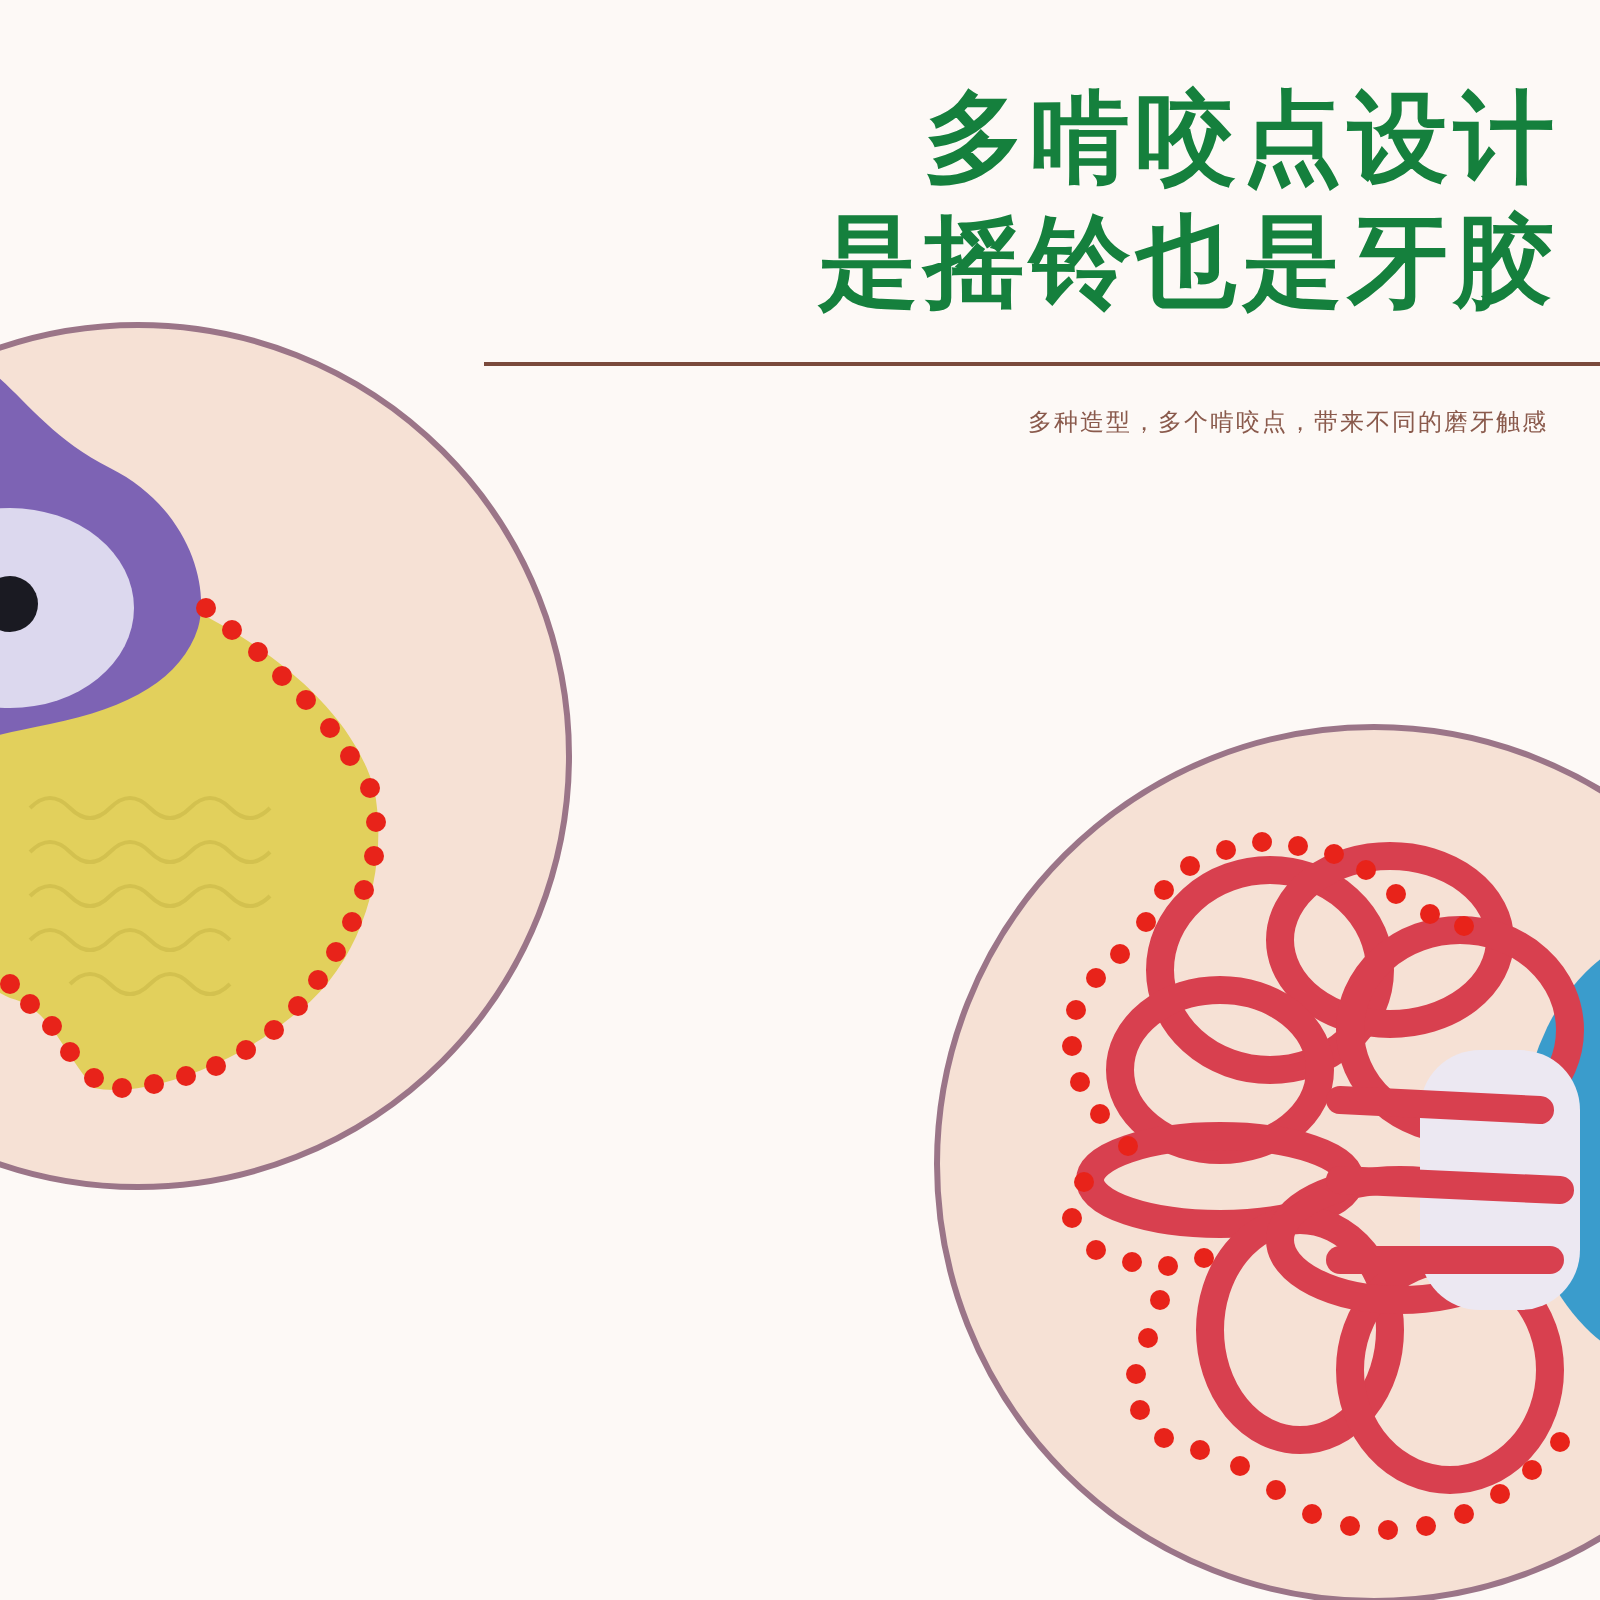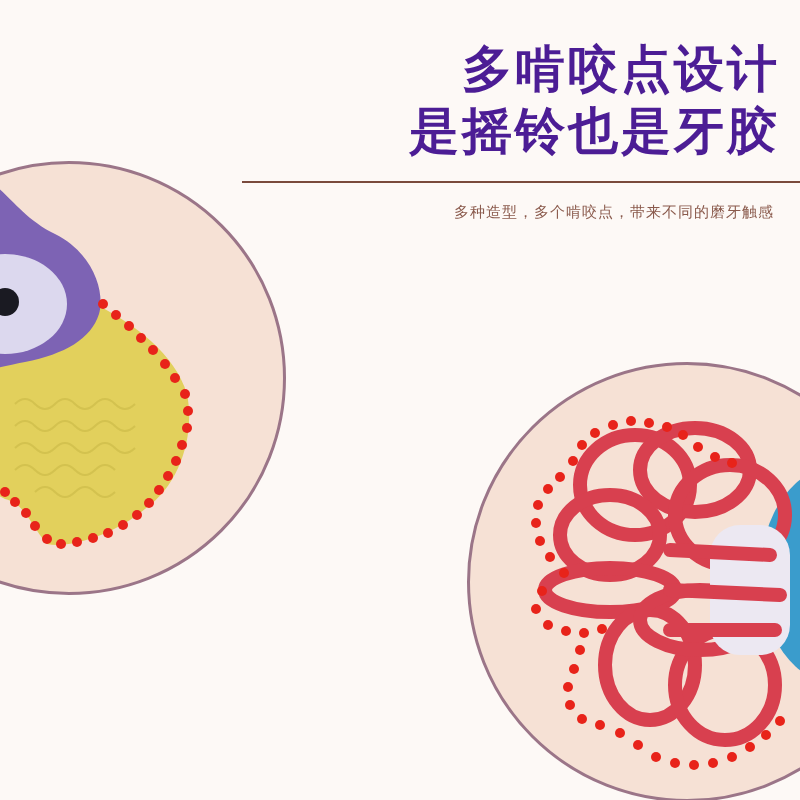--- a/index.html
+++ b/index.html
@@ -3,32 +3,32 @@
 <meta charset="utf-8">
 <style>
   html, body { margin: 0; padding: 0; }
   body {
     width: 800px; height: 800px; overflow: hidden; position: relative;
     background: #fdf9f6;
     font-family: "DejaVu Sans", "Liberation Sans", sans-serif;
   }
   .title {
     position: absolute; right: 20px; margin: 0;
-    font-size: 50px; font-weight: bold; color: #4c1d95;
+    font-size: 50px; font-weight: bold; color: #15803d;
     letter-spacing: 3px; line-height: 1; white-space: nowrap;
   }
   .title.l1 { top: 44px; }
   .title.l2 { top: 106px; text-align: right; }
   .rule {
     position: absolute; left: 242px; top: 181px; width: 558px; height: 2px;
     background: #7a4a3c;
   }
   .subtitle {
     position: absolute; right: 26px; top: 203px;
-    font-size: 15px; color: #8a5a4c; letter-spacing: 1px; white-space: nowrap;
+    font-size: 12px; color: #8a5a4c; letter-spacing: 1px; white-space: nowrap;
   }
   .circle {
     position: absolute; border-radius: 50%;
     background: #f6e1d5; border: 3px solid #9b7588; box-sizing: border-box;
     overflow: hidden;
   }
   .circle-left { left: -148px; top: 161px; width: 434px; height: 434px; }
   .circle-right { left: 467px; top: 362px; width: 440px; height: 440px; }
   .circle svg { position: absolute; left: 0; top: 0; }
 </style>

